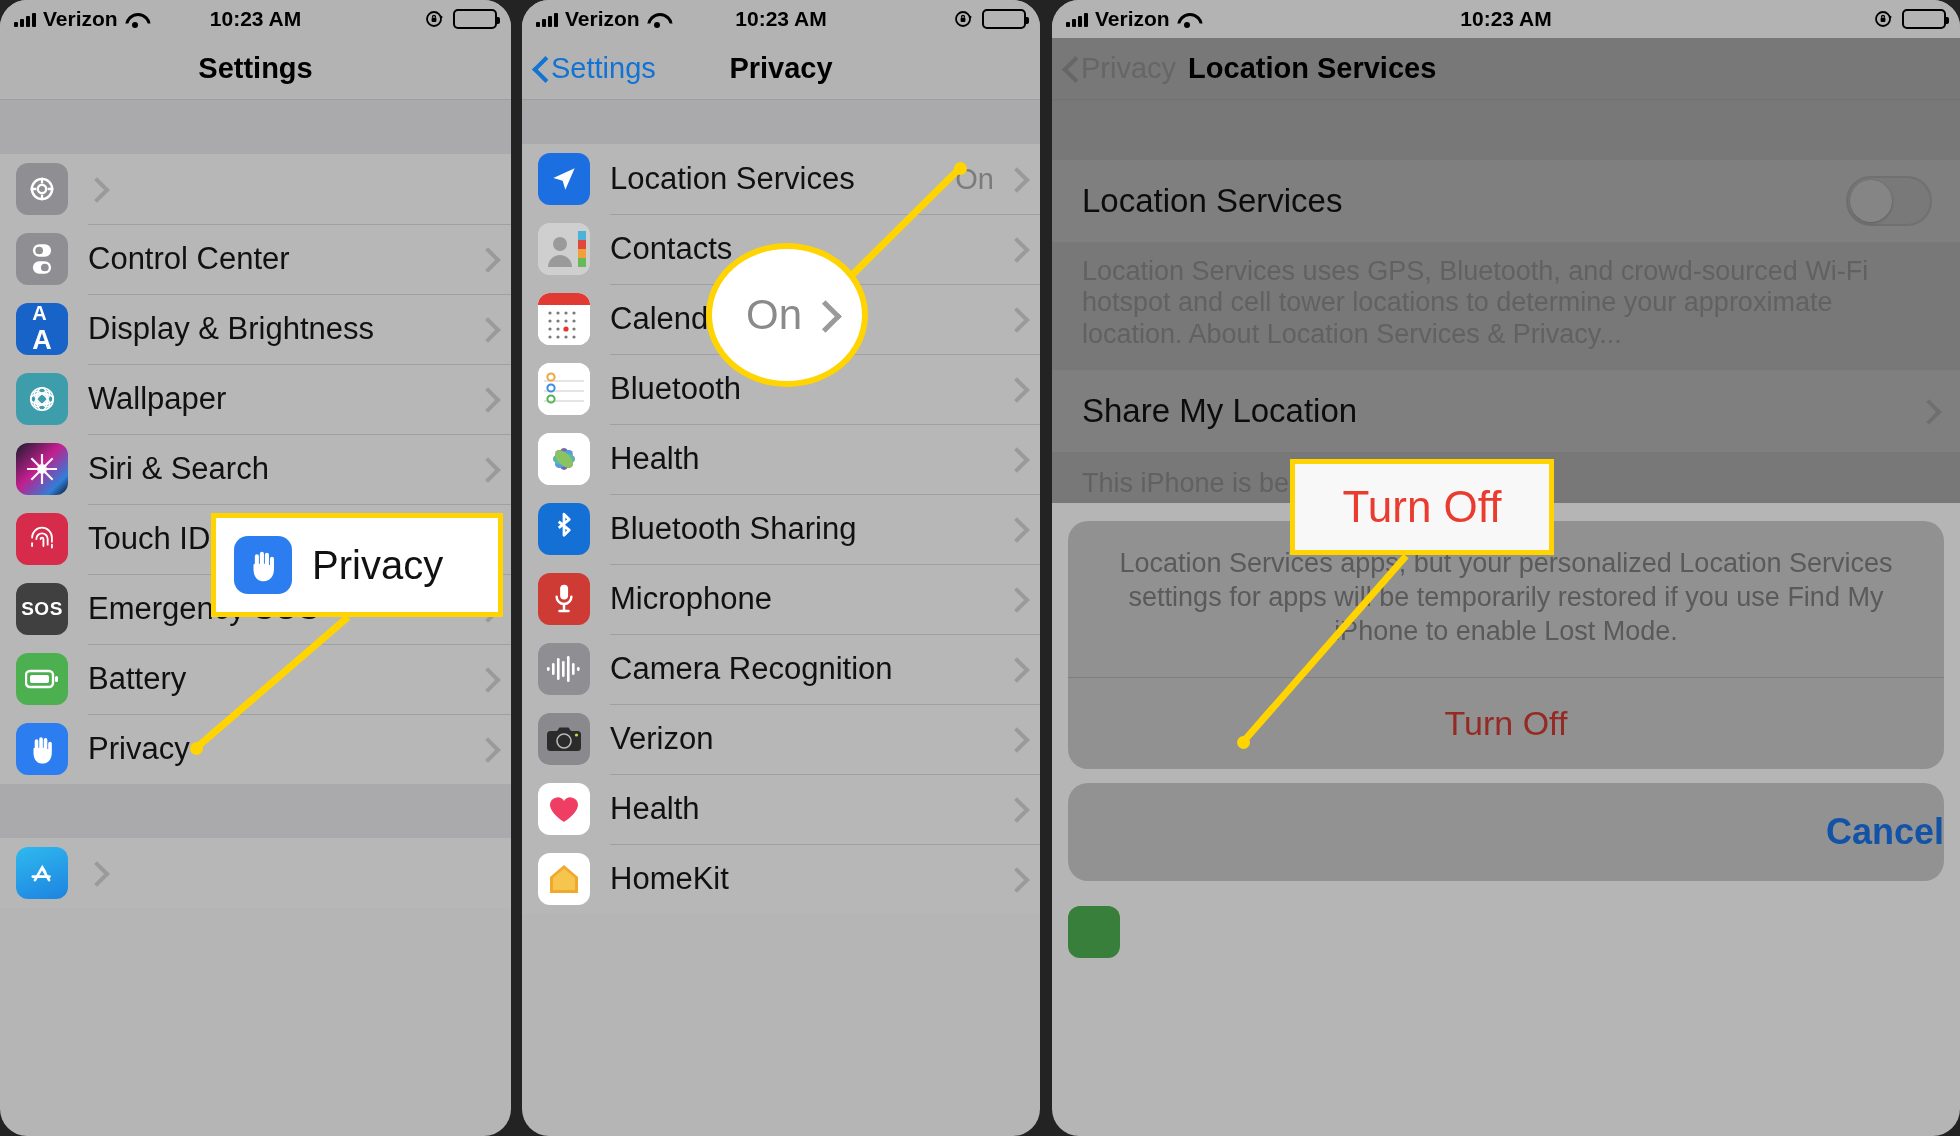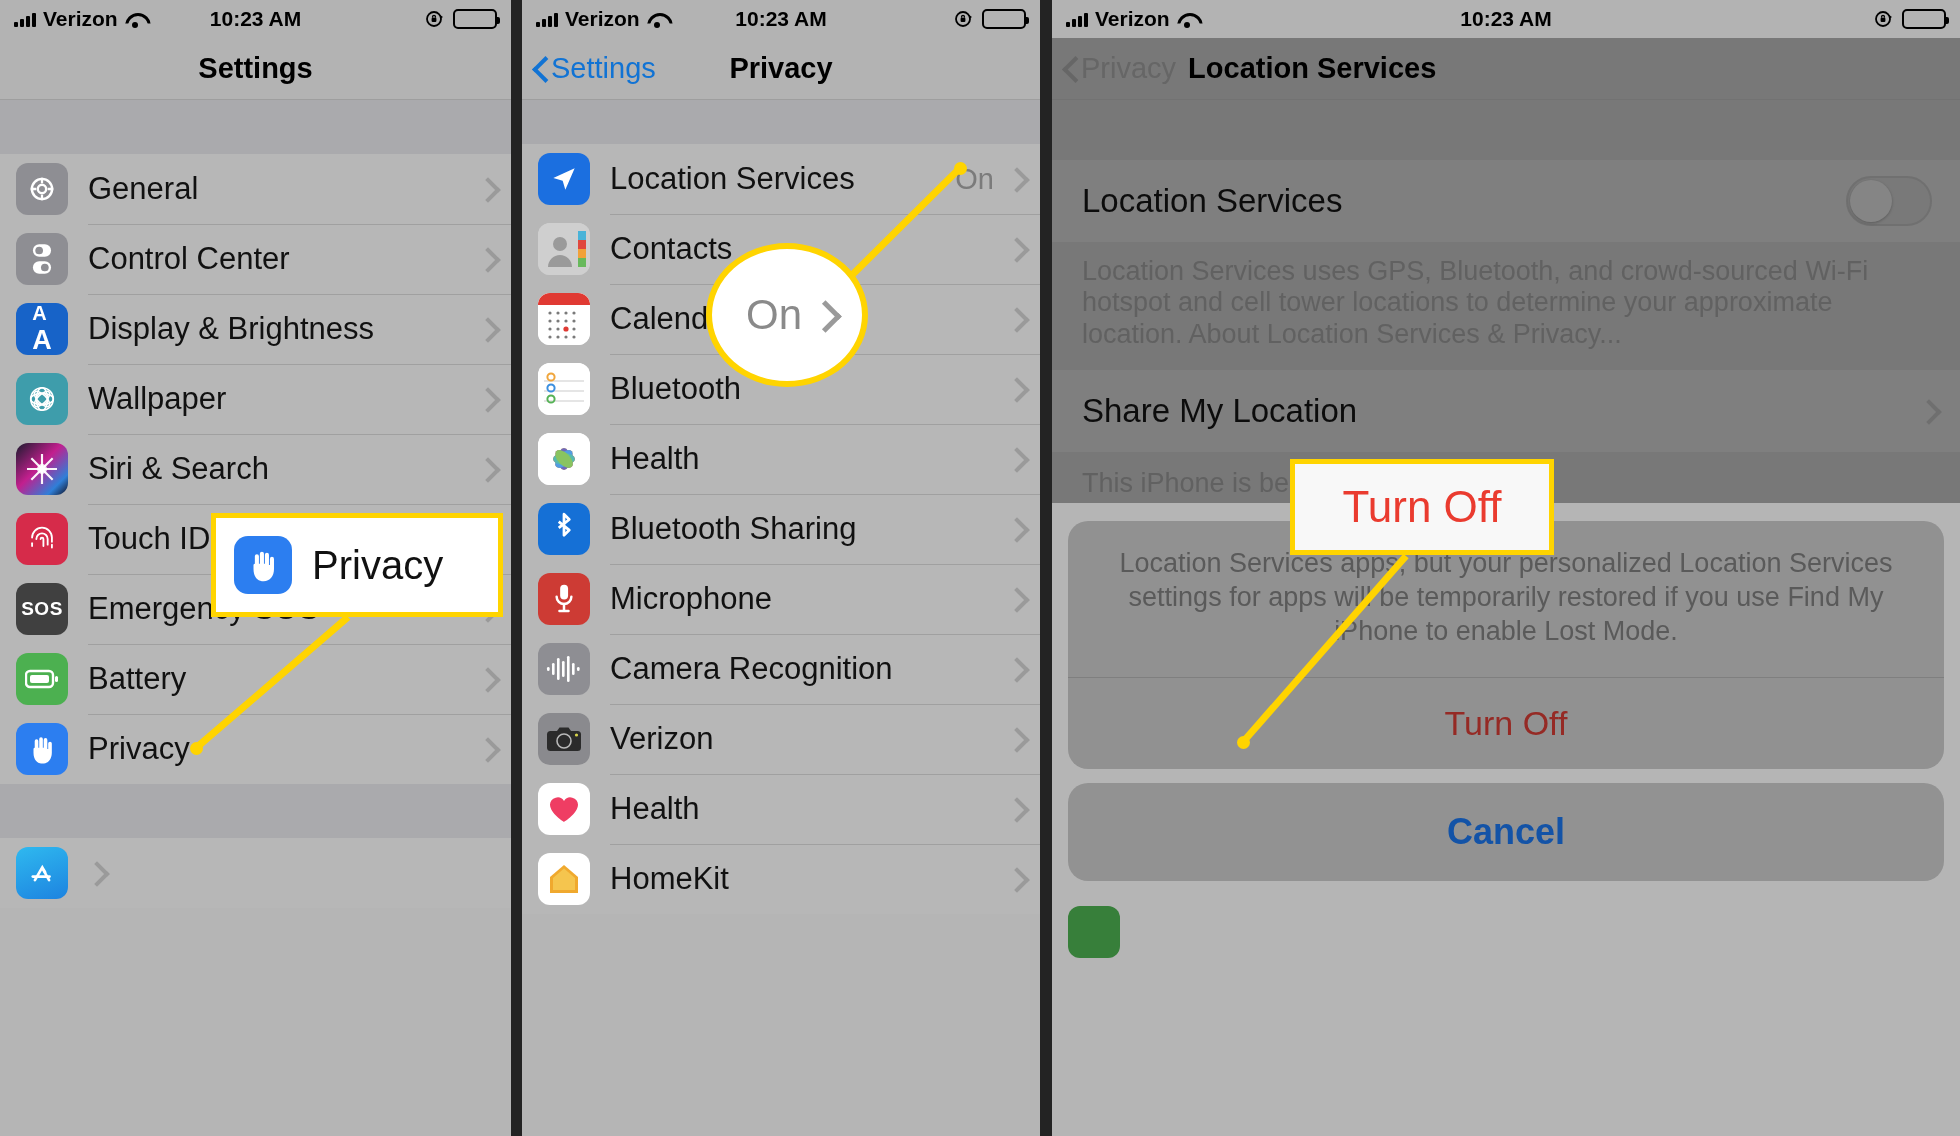--- a/index.html
+++ b/index.html
@@ -7,21 +7,21 @@
     width: 1960px; height: 1136px;
     background: #232323;
     font-family: "Liberation Sans", sans-serif;
     overflow: hidden;
   }
   .stage { position: relative; width: 1960px; height: 1136px; background: #232323; }
 
   
   .phone {
     position: absolute; top: 0; height: 1136px;
-    background: #b5b5b5; overflow: hidden;
+    background: #b5b5b5; overflow: hidden; border-radius: 27px;
   }
   #phone1 { left: 0;    width: 511px; }
   #phone2 { left: 522px; width: 518px; }
   #phone3 { left: 1052px; width: 908px; }
 
   
   .statusbar {
     position: relative; height: 38px;
     display: flex; align-items: center;
     padding: 0 14px;
@@ -177,22 +177,22 @@
     text-align:center; font-size: 27px; line-height: 1.25; color:#7d7d7d;
     padding: 26px 30px 28px;
   }
   .sheet-btn {
     text-align:center; font-size: 34px; padding: 26px 0;
     border-top: 1px solid #b0b0b0;
   }
   .red { color: #cf3b33; }
   .sheet-cancel {
     background: rgba(200,200,200,0.95); border-radius: 20px;
-    text-align:center; font-size: 36px; font-weight: bold;
-    color:#1a73e8; padding: 28px 16px; margin-top: 14px;
+    text-align:right; font-size: 36px; font-weight: bold;
+    color:#1a73e8; padding: 28px 0; margin-top: 14px;
   }
 
   
   .callout {
     position: absolute; background: #fff; border: 5px solid #ffd400;
     display:flex; align-items:center; z-index: 40;
   }
   #callout-privacy { left: 211px; top: 513px; width: 292px; height: 104px;
                      padding-left: 18px; gap: 20px; }
   #callout-privacy .cp-ico {
@@ -266,21 +266,20 @@
     <div class="list">
 
       <div class="row">
         <span class="ico ic-gear">
           <svg width="34" height="34" viewBox="0 0 24 24" fill="#fff">
               <path d="M12 8.2a3.8 3.8 0 100 7.6 3.8 3.8 0 000-7.6zm0 5.9a2.1 2.1 0 110-4.2 2.1 2.1 0 010 4.2z"></path>
               <path d="M20 12a8 8 0 11-8-8 8 8 0 018 8zm-8-6.3A6.3 6.3 0 1018.3 12 6.3 6.3 0 0012 5.7z"></path>
               <path d="M11.2 4h1.6v4h-1.6zM11.2 16h1.6v4h-1.6zM4 11.2h4v1.6H4zM16 11.2h4v1.6h-4z"></path>
             </svg>
         </span>
-        <span class="label">General</span>
         <span class="chev-right"></span>
       </div>
 
       <div class="row">
         <span class="ico ic-control">
           <svg width="30" height="34" viewBox="0 0 24 30">
               <rect x="4" y="2" width="16" height="11" rx="5.5" fill="#fff"></rect>
               <circle cx="9.5" cy="7.5" r="3.4" fill="#8e8e93"></circle>
               <rect x="4" y="17" width="16" height="11" rx="5.5" fill="#fff"></rect>
               <circle cx="14.5" cy="22.5" r="3.4" fill="#8e8e93"></circle>

